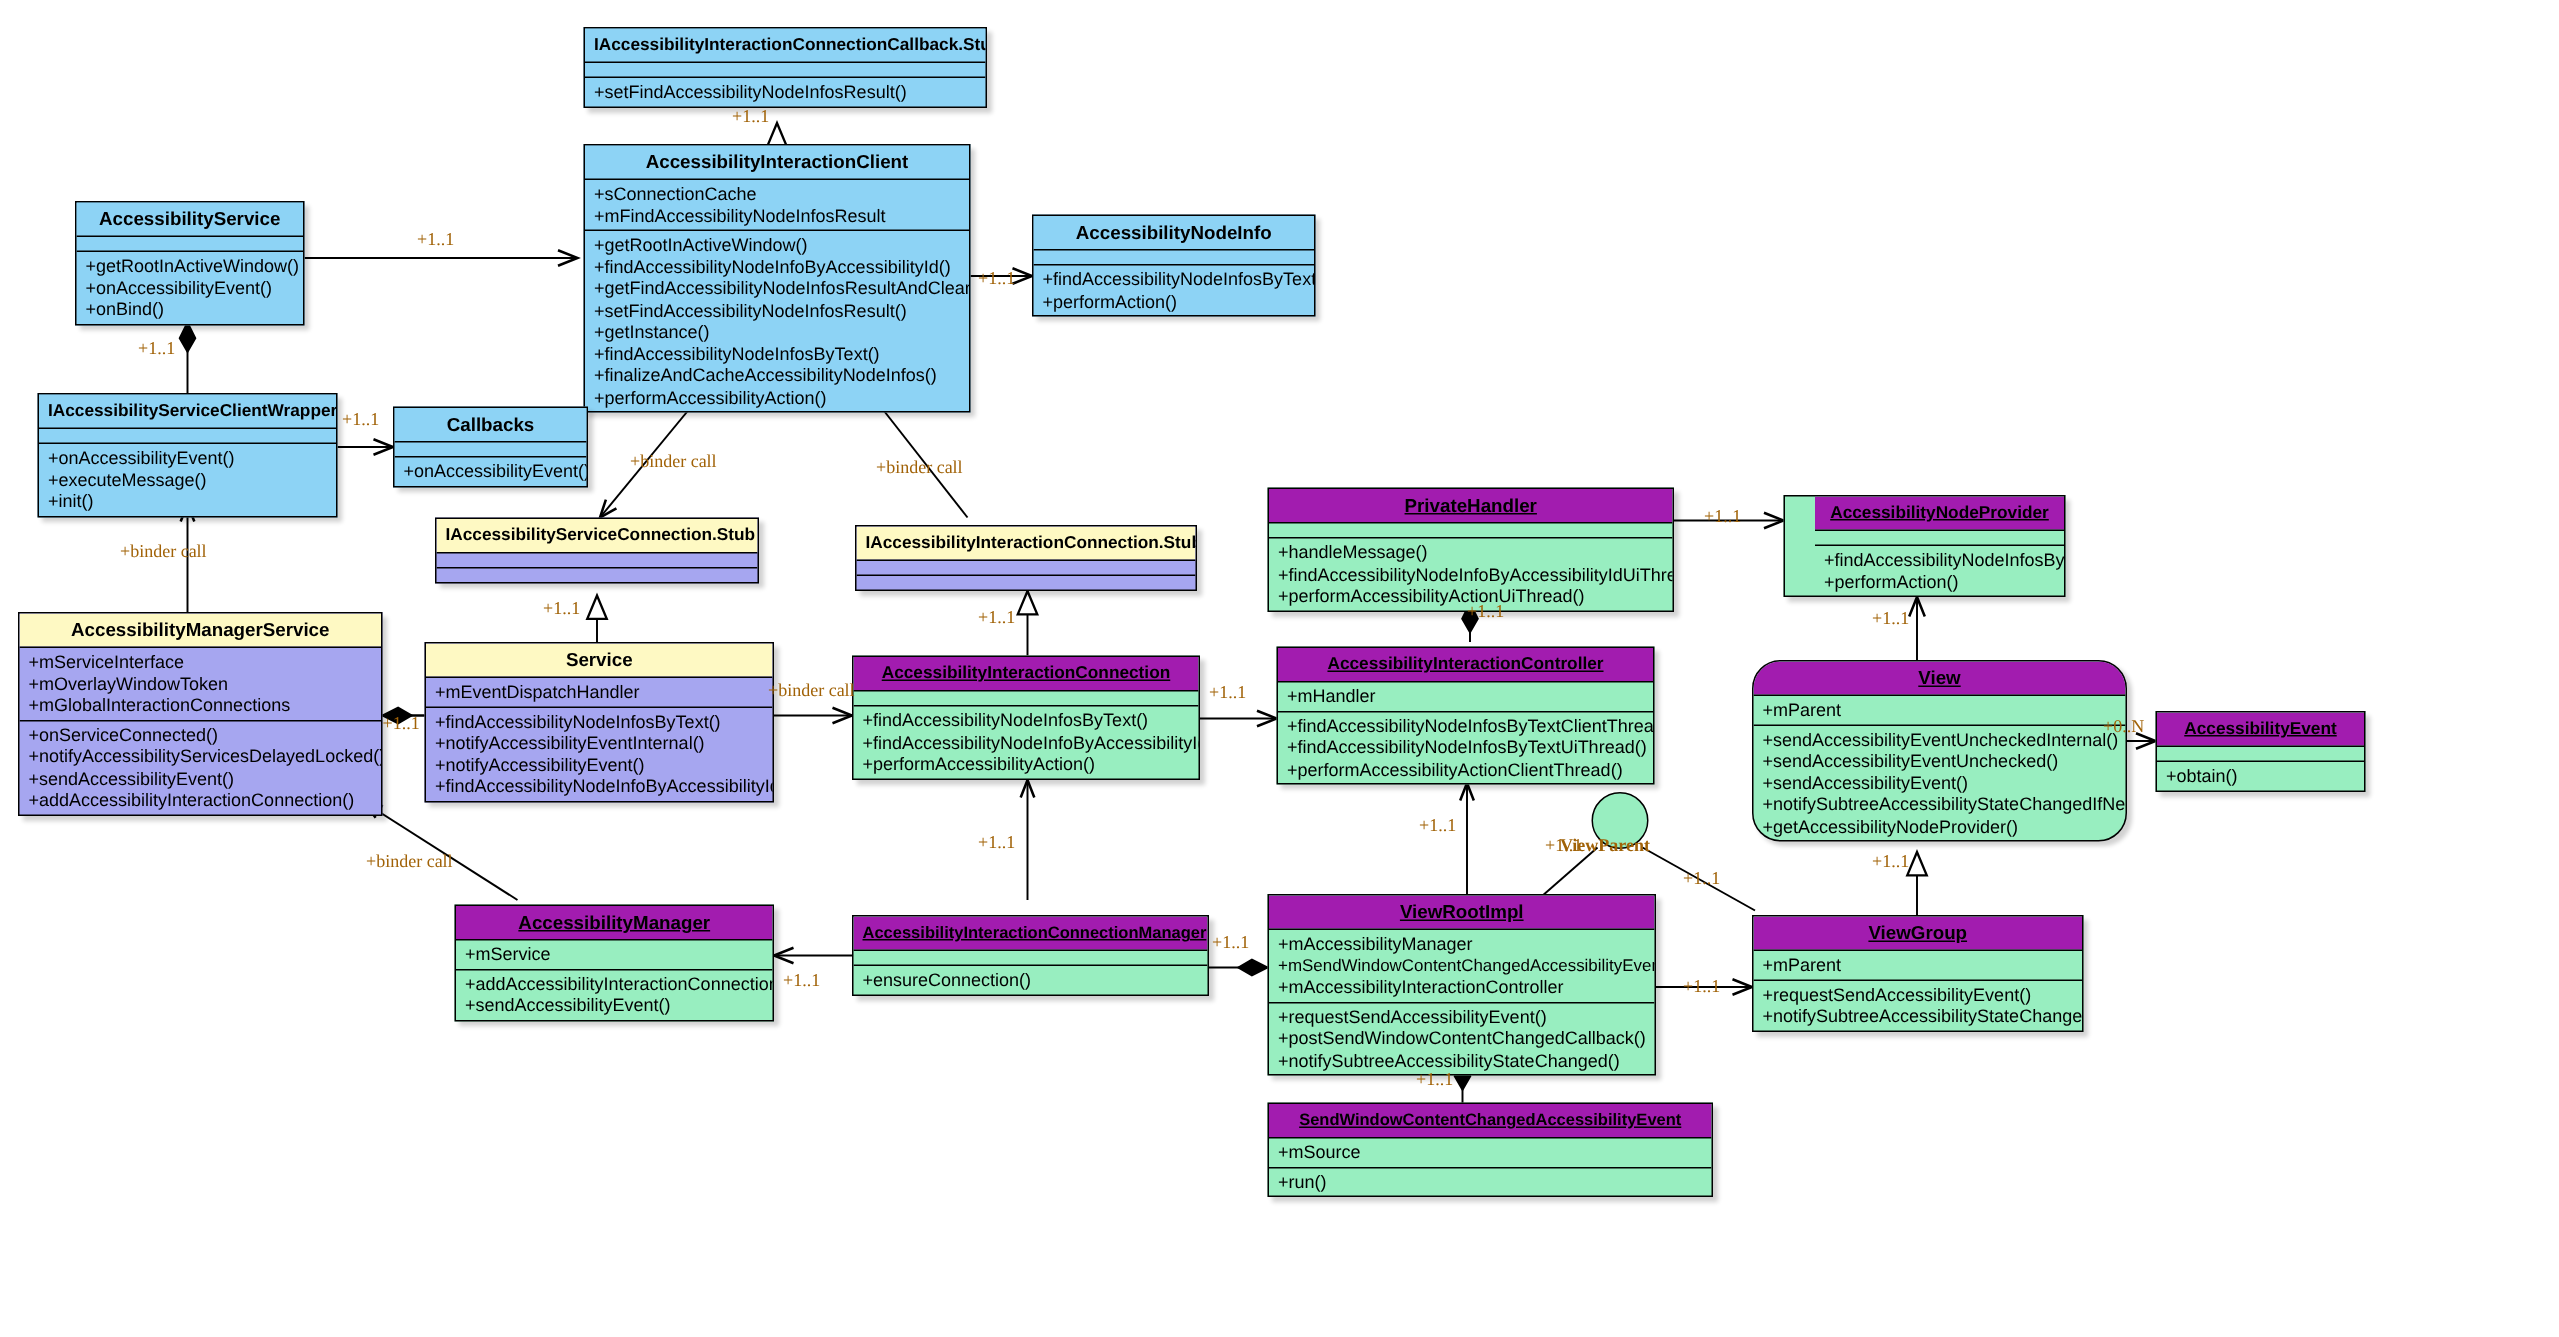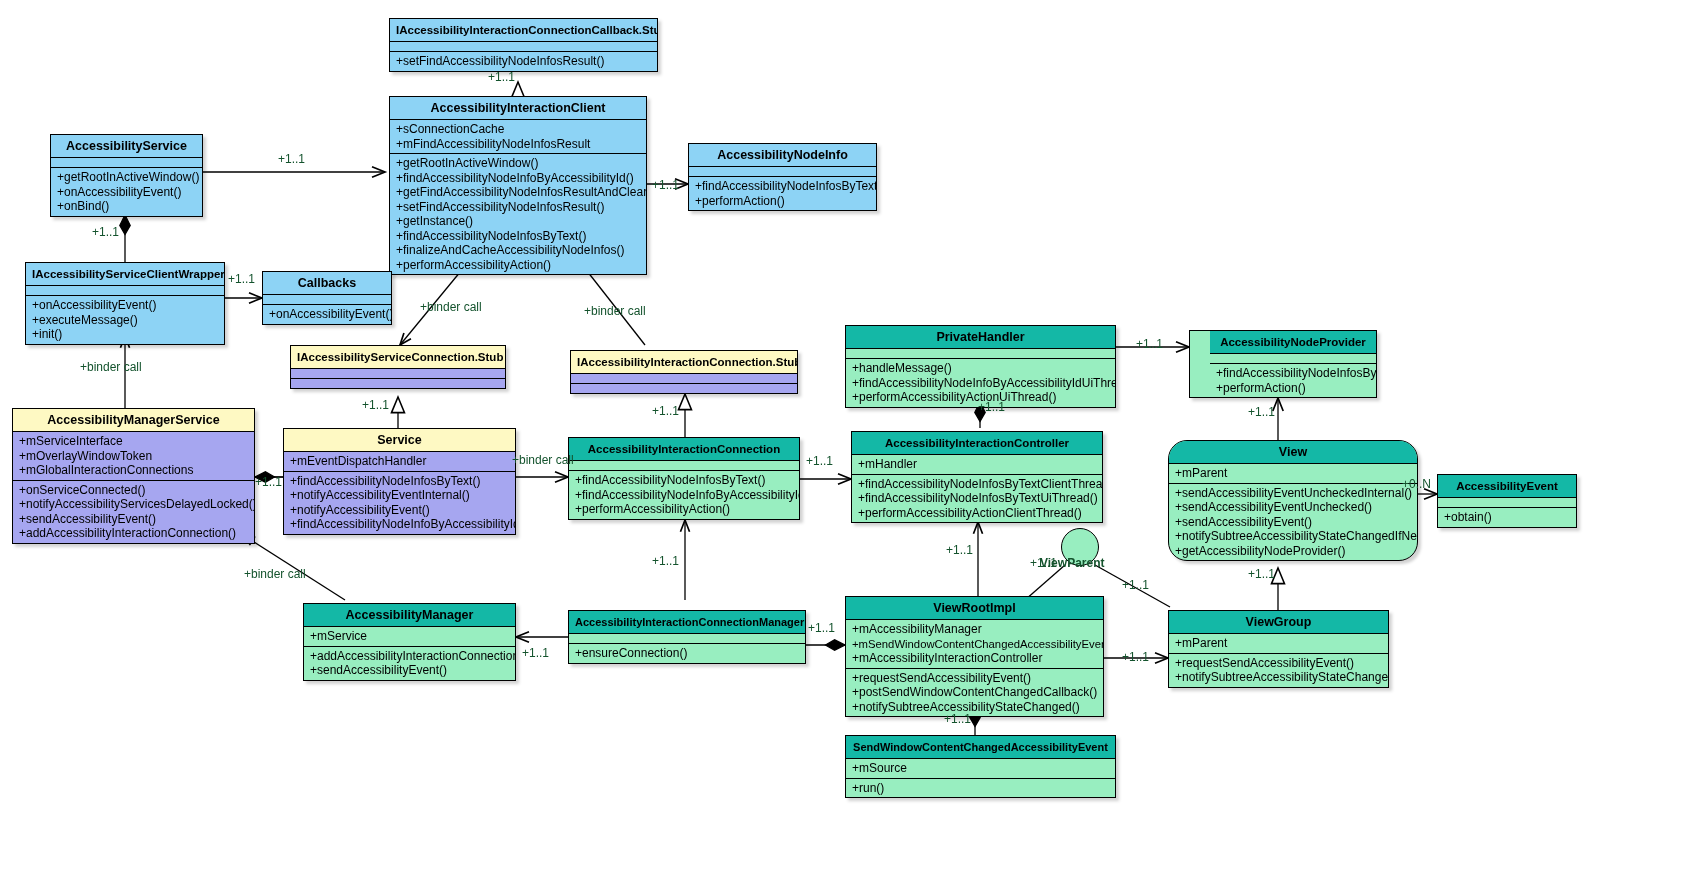--- a/index.html
+++ b/index.html
@@ -50,36 +50,36 @@
   .uml-class .cls-row {
     white-space: nowrap;
     padding-left: 2px;
   }
   
   .blue  { background: #8dd3f5; }
   .blue  .cls-name { background: #8dd3f5; }
   .purple { background: #a6a6f0; }
   .purple .cls-name { background: #fef9c3; }
   .green { background: #98eec0; }
-  .green .cls-name { background: #14b8a6; }
+  .green .cls-name { background: #a21caf; text-decoration: underline; }
 
   
   #edges {
     position: absolute;
     left: 0; top: 0;
     width: 1706px;
     height: 891px;
     pointer-events: none;
   }
   .edge-label {
     position: absolute;
     font-size: 12px;
-    color: #14532d;
+    color: #a16207;
     white-space: nowrap;
-    font-family: Liberation Sans, sans-serif;
+    font-family: Liberation Serif, serif;
   }
   .iface-ball {
     position: absolute;
     width: 38px;
     height: 38px;
     border-radius: 50%;
     background: #98eec0;
     border: 1px solid #000;
     box-sizing: border-box;
   }
@@ -438,21 +438,21 @@
     <div class="cls-compartment">
       <div class="cls-row">+mParent</div>
     </div>
     <div class="cls-sep"></div>
     <div class="cls-compartment">
       <div class="cls-row">+requestSendAccessibilityEvent()</div>
       <div class="cls-row">+notifySubtreeAccessibilityStateChanged()</div>
     </div>
   </div>
 
-  <div class="uml-class green" style="left:845px; top:735px; width:271px;">
+  <div class="uml-class green" style="left:845px; top:735px; width:297px;">
     <div class="cls-name" style="font-size:11px;">SendWindowContentChangedAccessibilityEvent</div>
     <div class="cls-sep"></div>
     <div class="cls-compartment">
       <div class="cls-row">+mSource</div>
     </div>
     <div class="cls-sep"></div>
     <div class="cls-compartment">
       <div class="cls-row">+run()</div>
     </div>
   </div>

